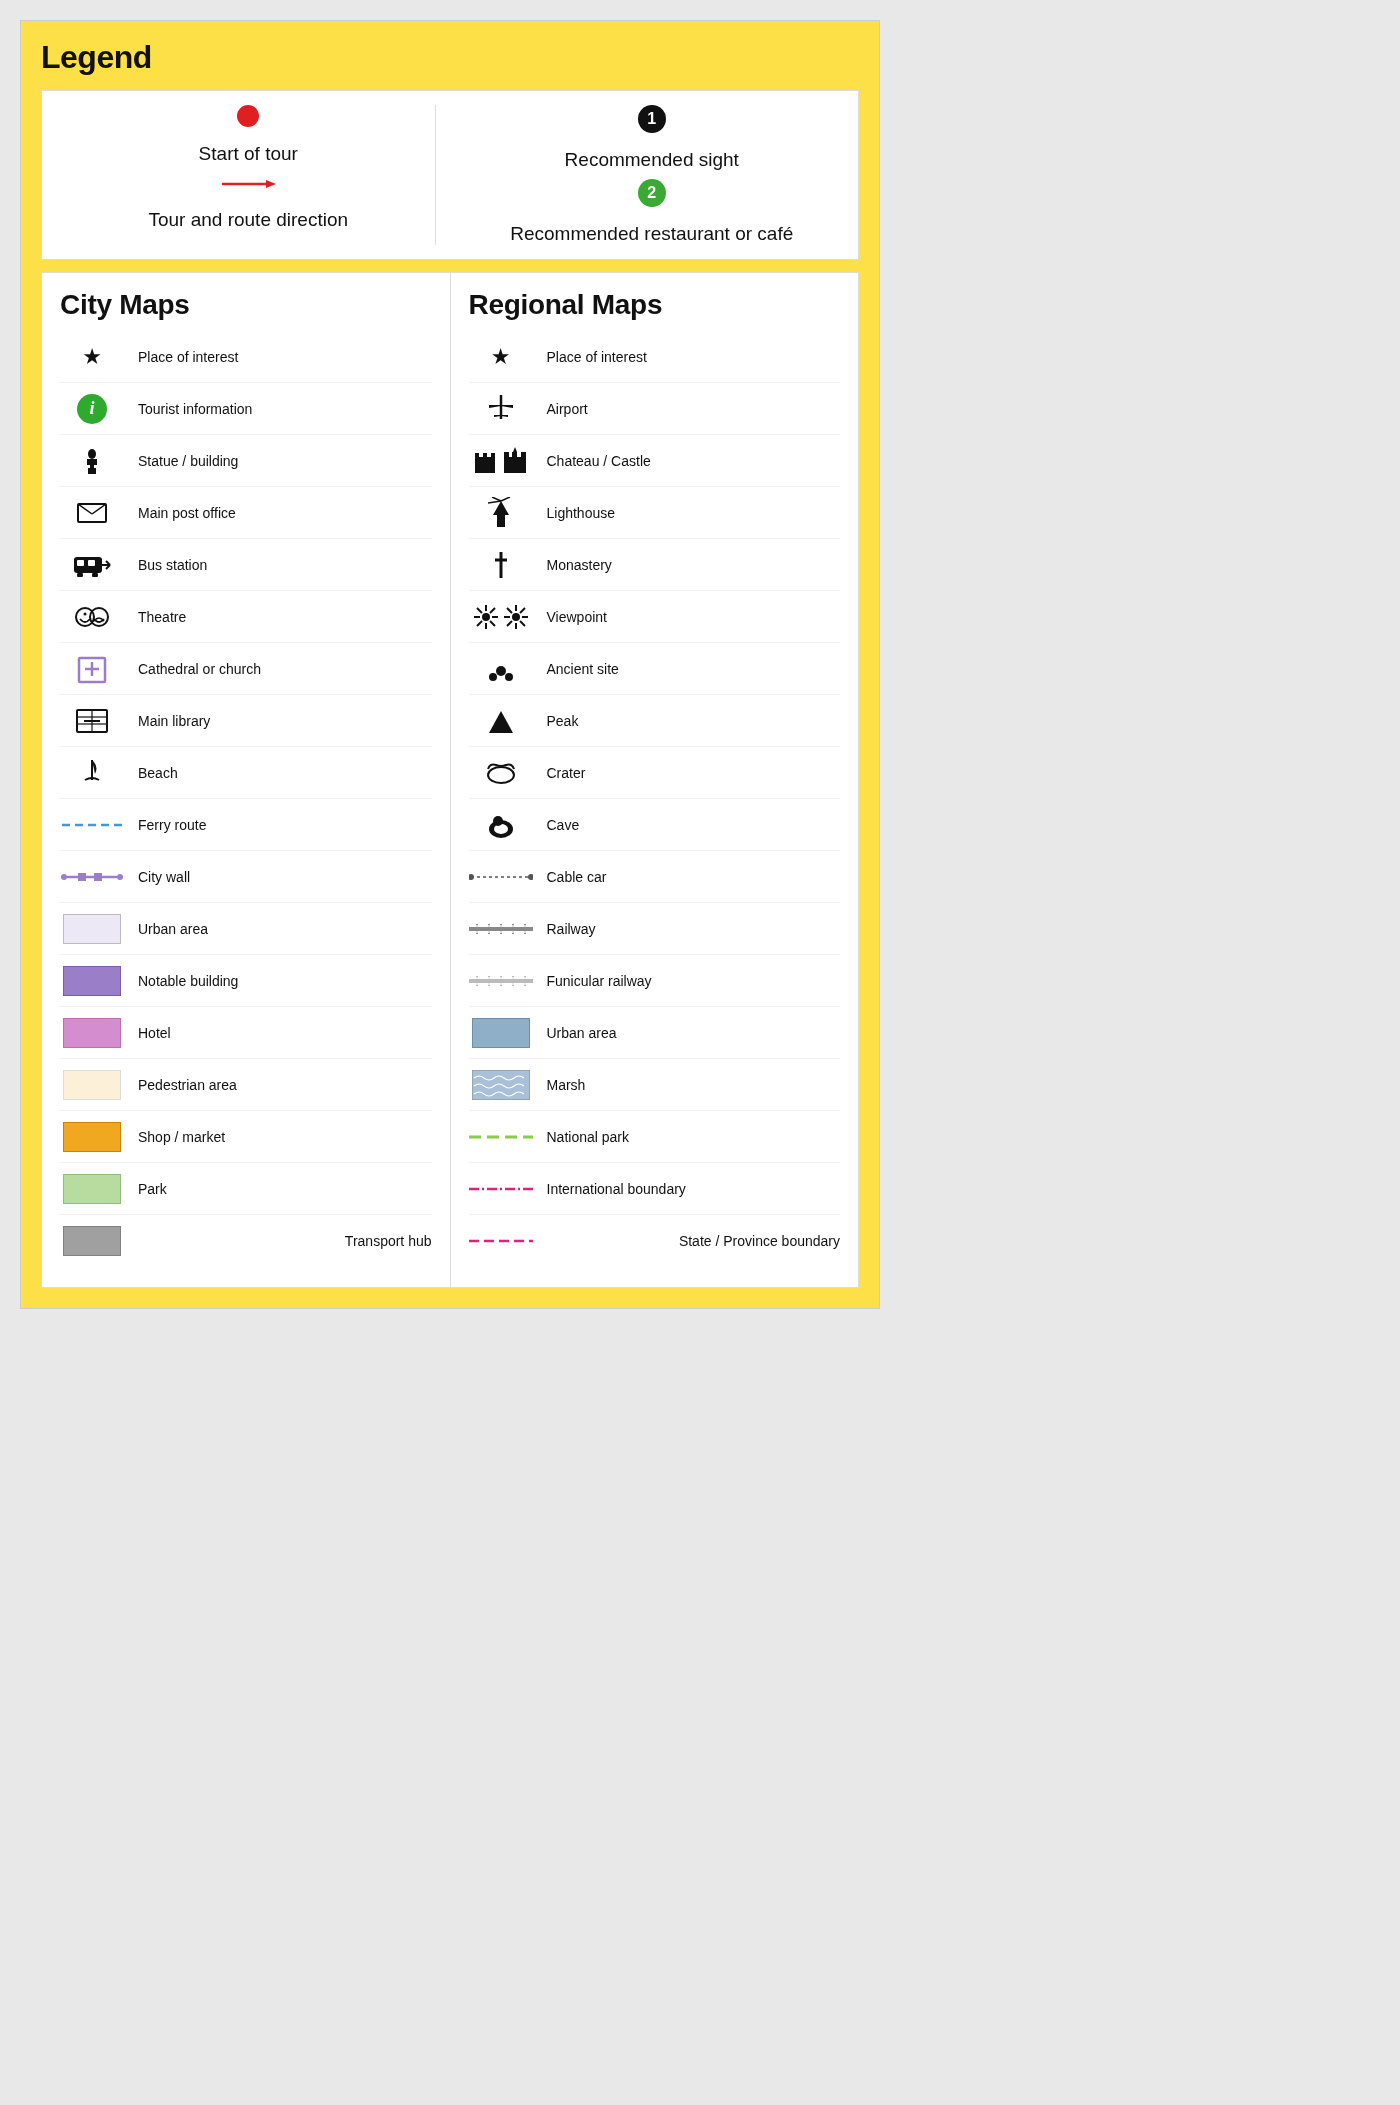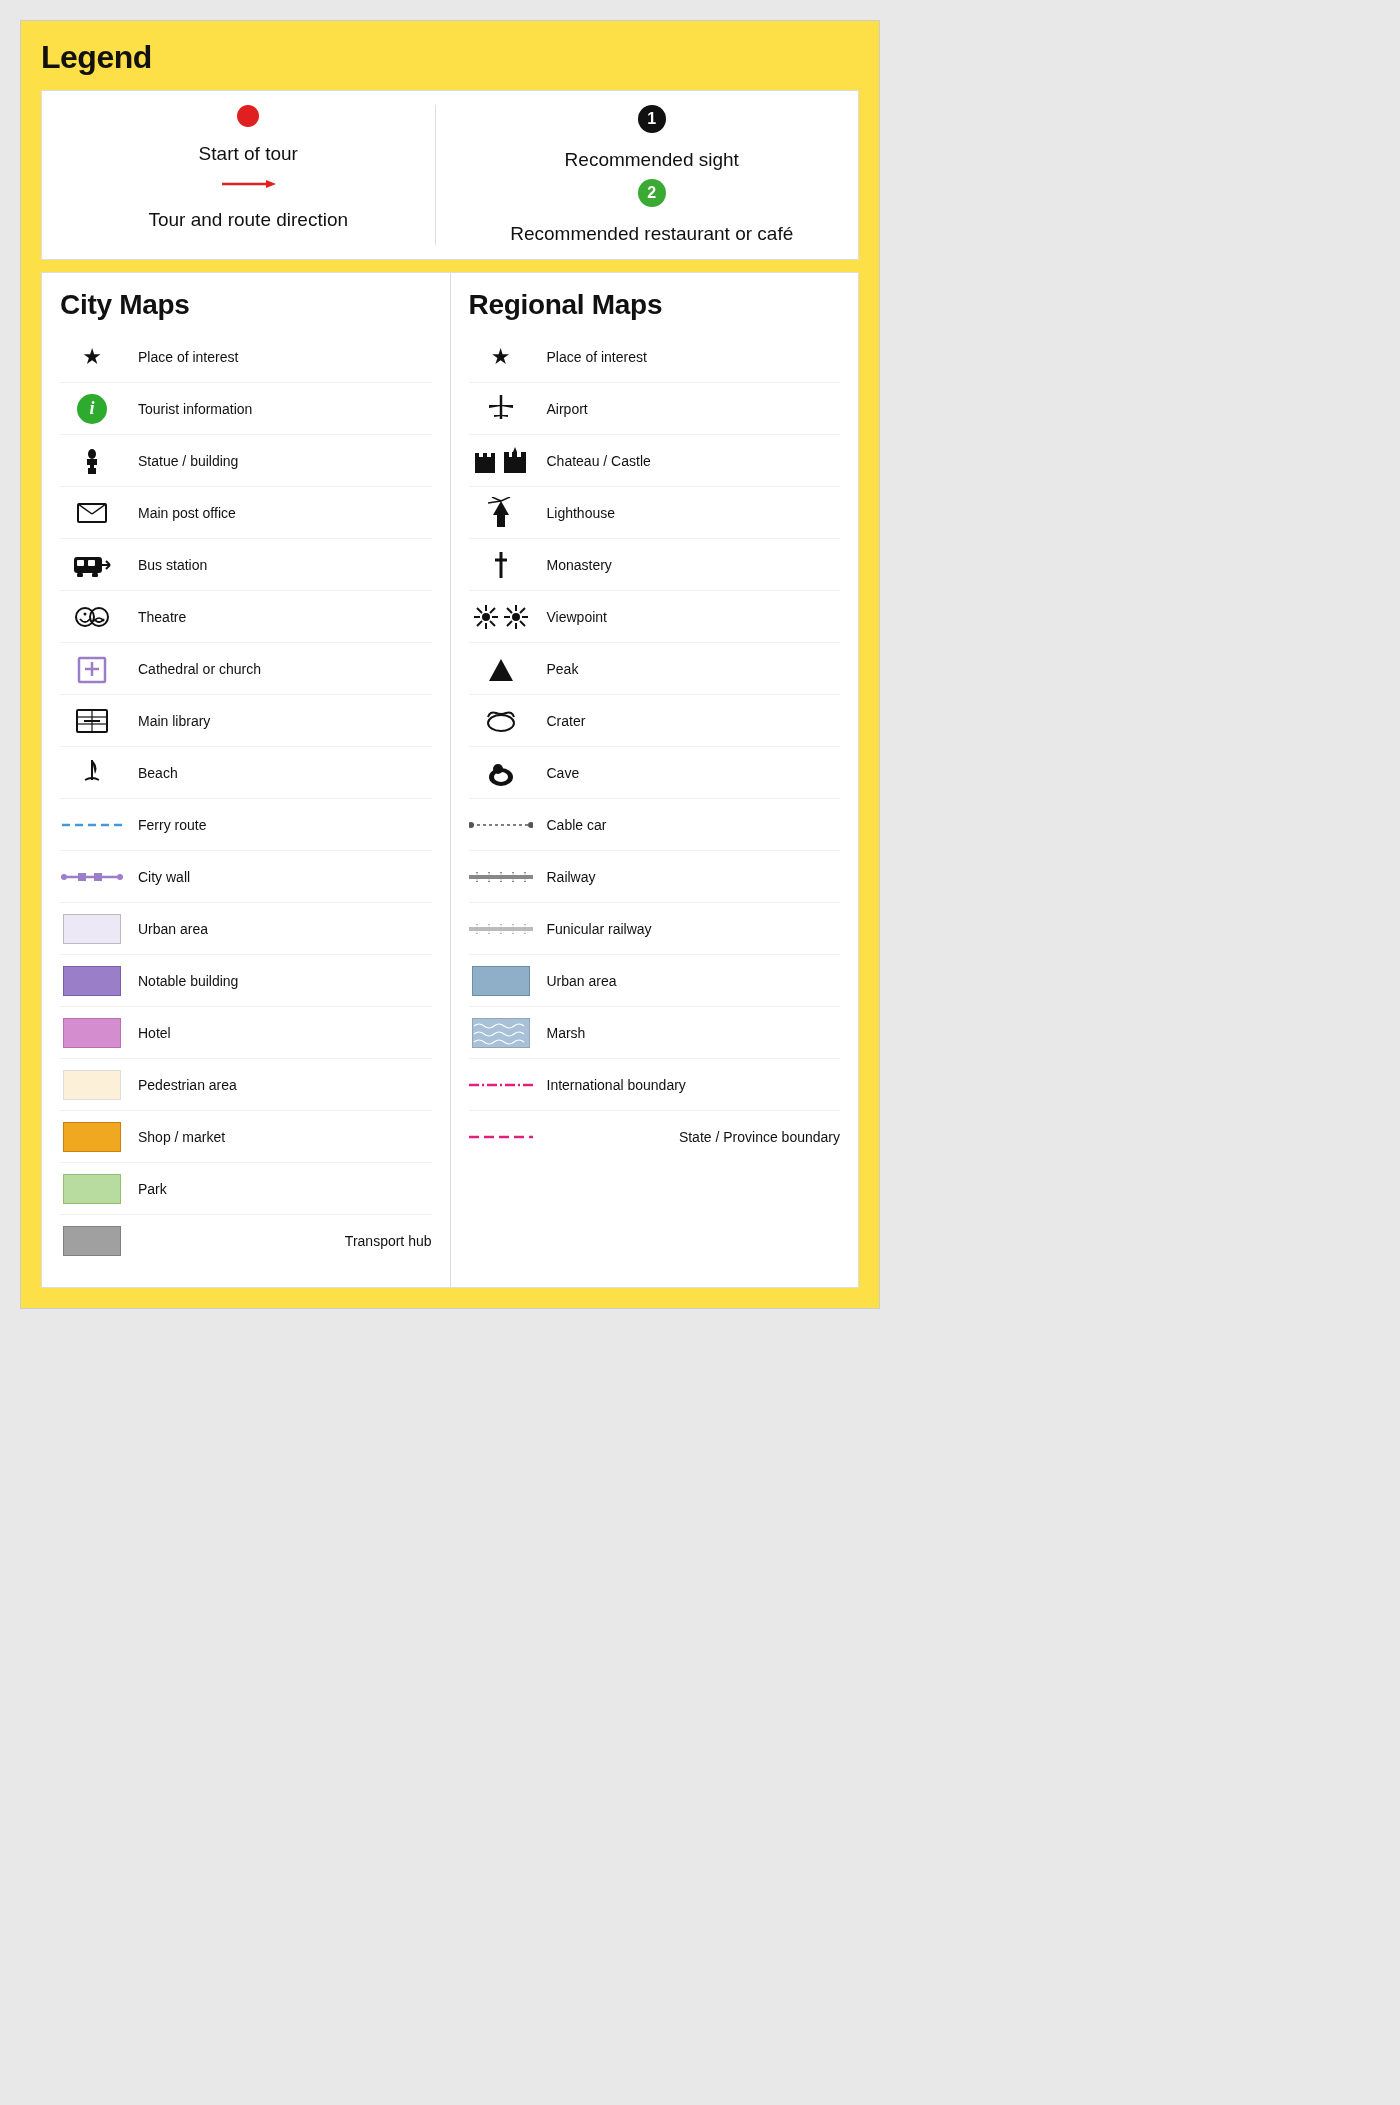--- a/index.html
+++ b/index.html
@@ -445,20 +445,30 @@
             <line x1="49" y1="14" x2="55" y2="14" stroke="#111" stroke-width="2"></line>
             <line x1="34" y1="5" x2="39" y2="10" stroke="#111" stroke-width="2"></line>
             <line x1="47" y1="18" x2="52" y2="23" stroke="#111" stroke-width="2"></line>
             <line x1="34" y1="23" x2="39" y2="18" stroke="#111" stroke-width="2"></line>
             <line x1="47" y1="10" x2="52" y2="5" stroke="#111" stroke-width="2"></line>
           </svg>
         </div>
         <span class="item-label">Viewpoint</span>
       </div>
 
+      <div class="item-row">
+        <div class="sym">
+          <svg width="28" height="28" viewBox="0 0 28 28">
+            <circle cx="14" cy="16" r="5" fill="#111"></circle>
+            <circle cx="6" cy="22" r="4" fill="#111"></circle>
+            <circle cx="22" cy="22" r="4" fill="#111"></circle>
+          </svg>
+        </div>
+        <span class="item-label">Ancient site</span>
+      </div>
 
       <div class="item-row">
         <div class="sym">
           <svg width="28" height="28" viewBox="0 0 28 28">
             <polygon points="14,4 2,26 26,26" fill="#111"></polygon>
           </svg>
         </div>
         <span class="item-label">Peak</span>
       </div>
 
@@ -540,20 +550,28 @@
             <rect x="0" y="0" width="58" height="30" fill="none" stroke="#888" stroke-width="1"></rect>
 
             <path d="M2,8 Q7,4 12,8 Q17,12 22,8 Q27,4 32,8 Q37,12 42,8 Q47,4 52,8" fill="none" stroke="#fff" stroke-width="1.2"></path>
             <path d="M2,16 Q7,12 12,16 Q17,20 22,16 Q27,12 32,16 Q37,20 42,16 Q47,12 52,16" fill="none" stroke="#fff" stroke-width="1.2"></path>
             <path d="M2,24 Q7,20 12,24 Q17,28 22,24 Q27,20 32,24 Q37,28 42,24 Q47,20 52,24" fill="none" stroke="#fff" stroke-width="1.2"></path>
           </svg>
         </div>
         <span class="item-label">Marsh</span>
       </div>
 
+      <div class="item-row">
+        <div class="sym">
+          <svg width="64" height="14" viewBox="0 0 64 14">
+            <line x1="0" y1="7" x2="64" y2="7" stroke="#88cc44" stroke-width="3" stroke-dasharray="12,6"></line>
+          </svg>
+        </div>
+        <span class="item-label">National park</span>
+      </div>
 
       <div class="item-row">
         <div class="sym">
           <svg width="64" height="14" viewBox="0 0 64 14">
             <line x1="0" y1="7" x2="64" y2="7" stroke="#e0207a" stroke-width="2.5" stroke-dasharray="10,3,2,3"></line>
           </svg>
         </div>
         <span class="item-label">International boundary</span>
       </div>
 

